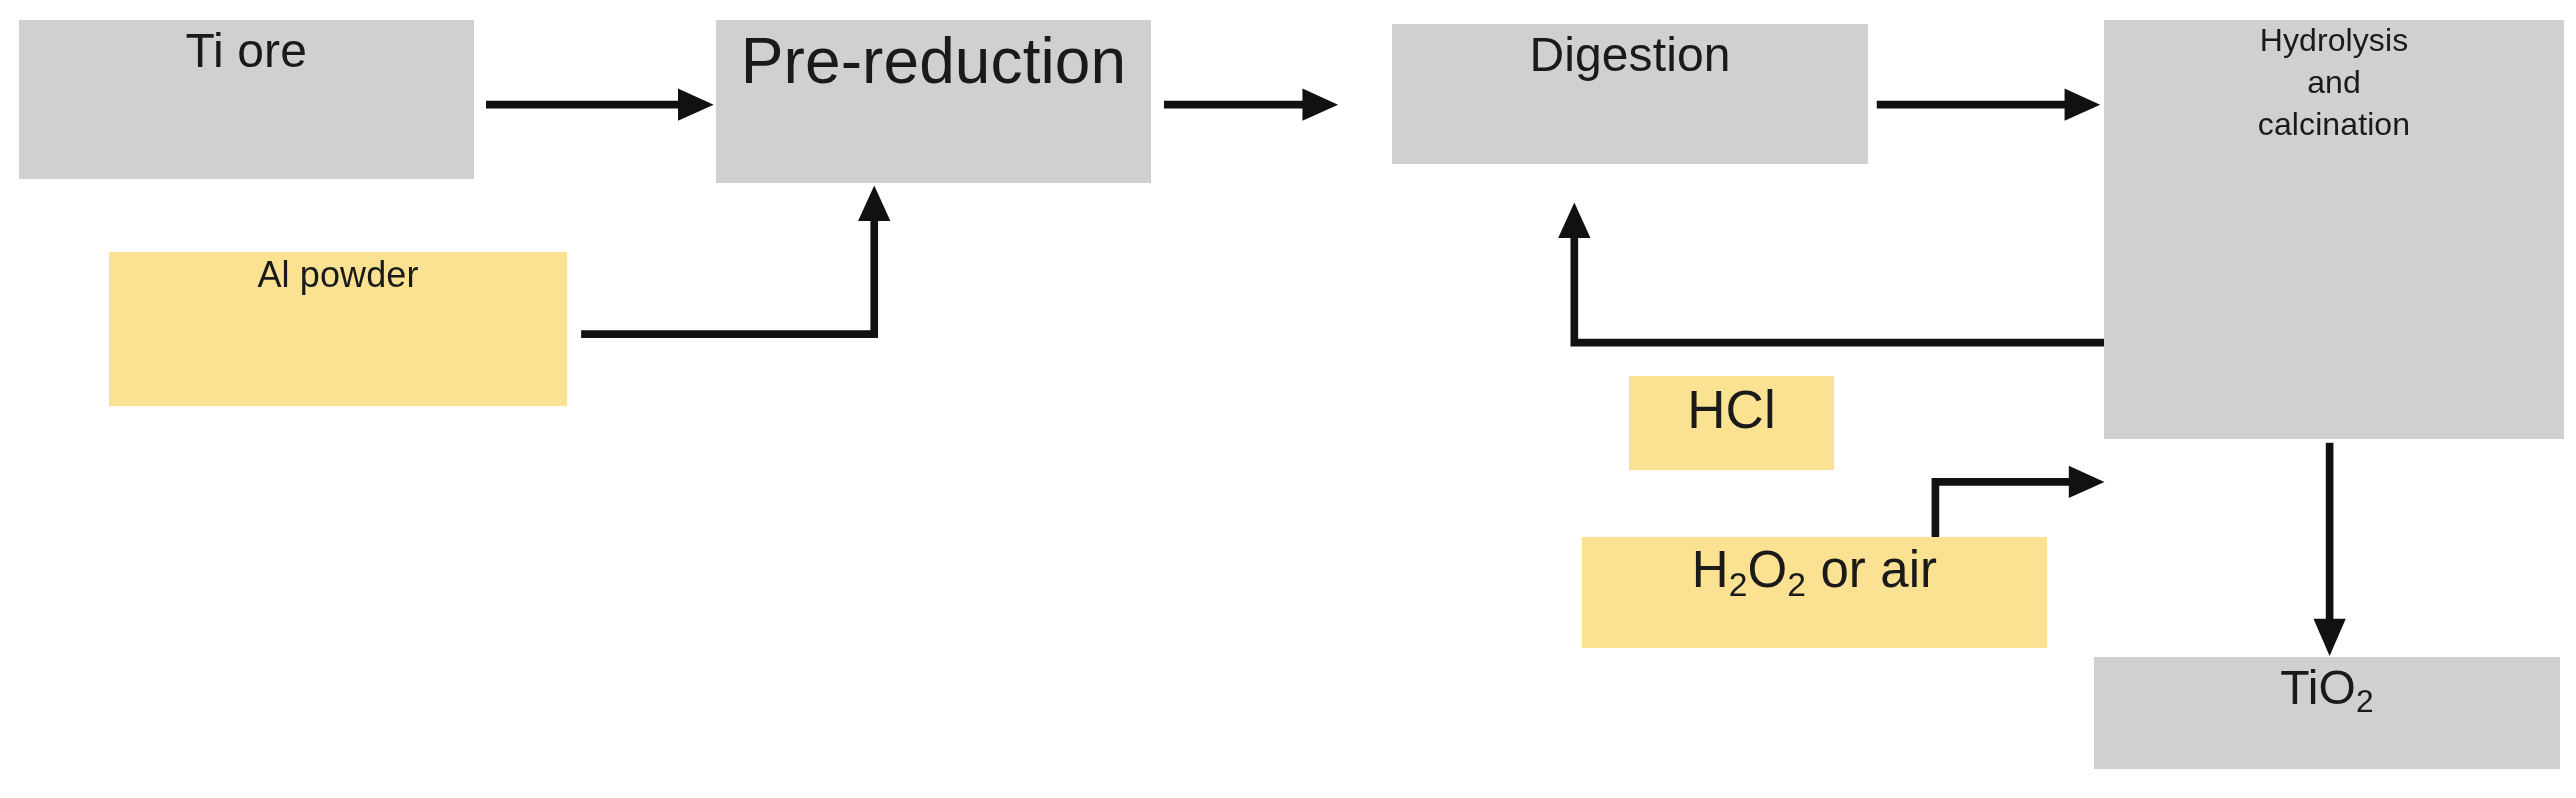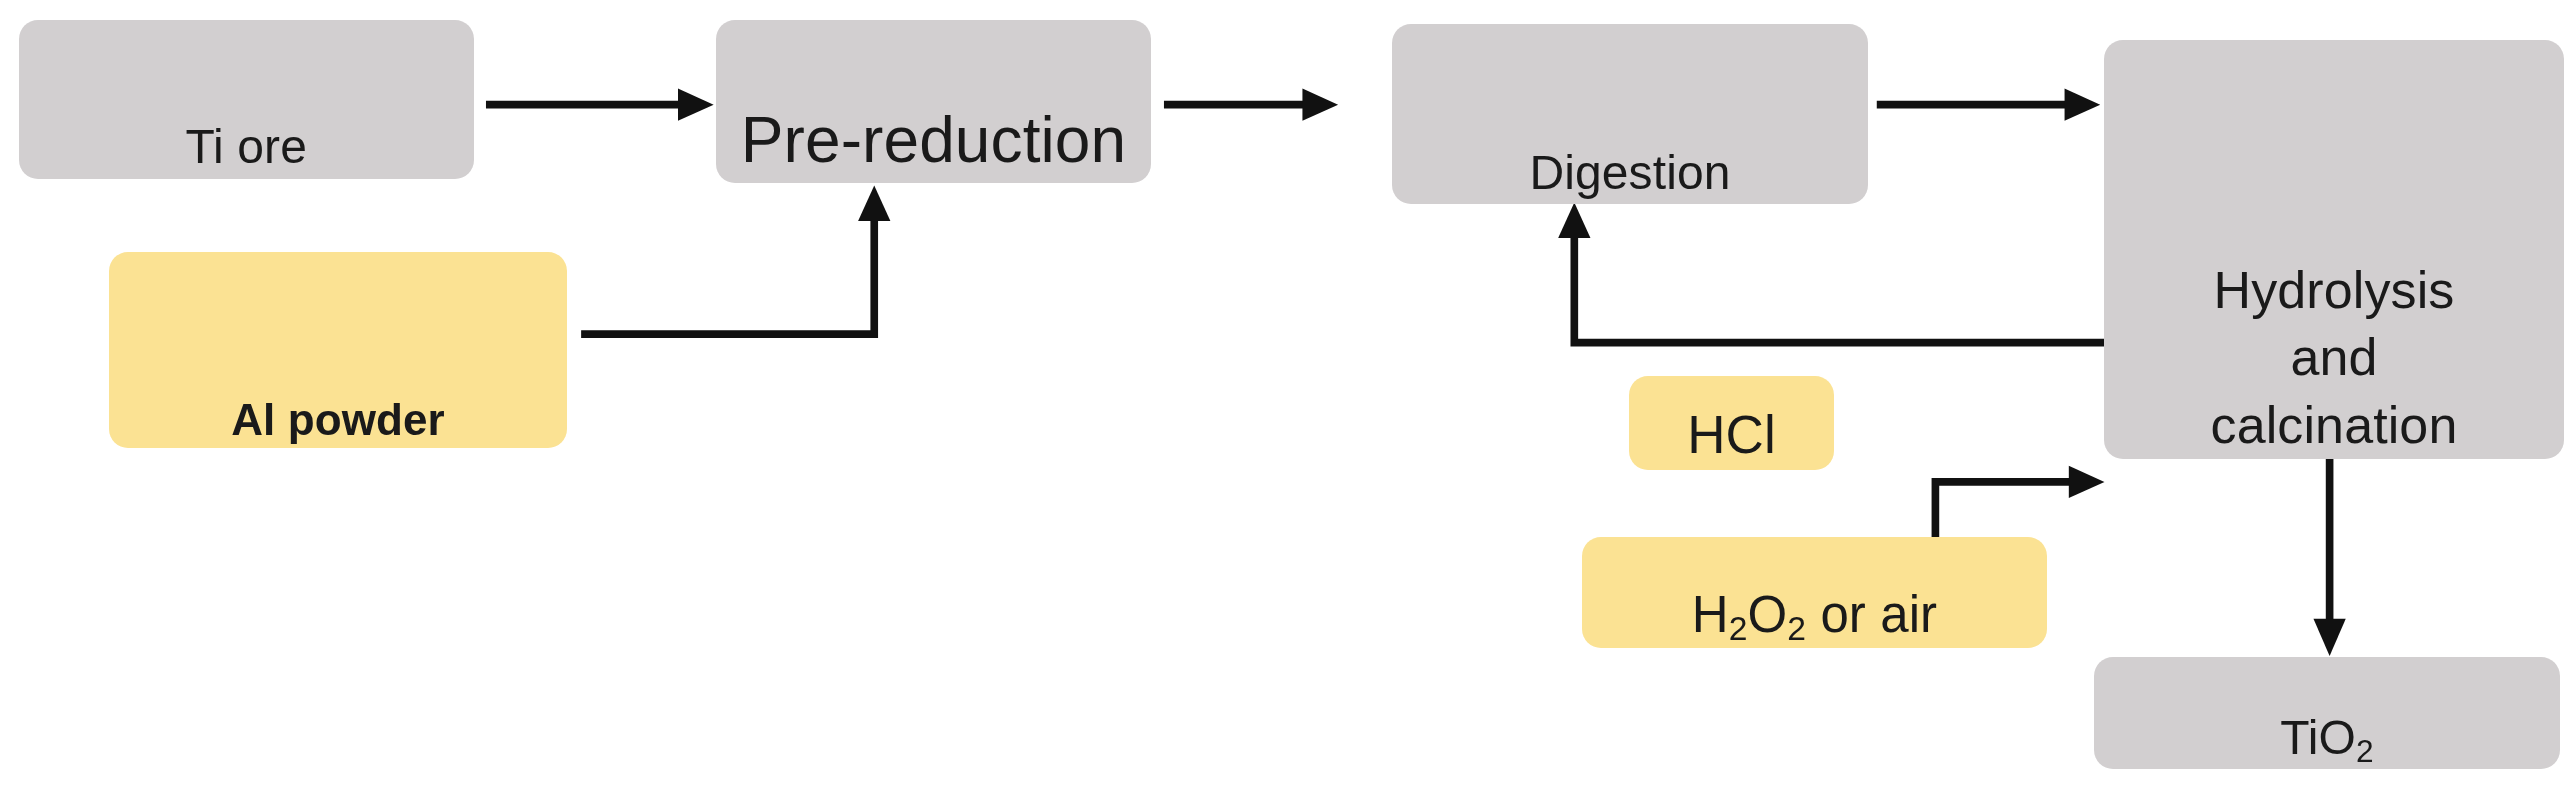--- a/index.html
+++ b/index.html
@@ -25,29 +25,28 @@
     top: 0;
     left: 0;
     width: 2576px;
     height: 799px;
     display: block;
   }
   .node-box {
     position: absolute;
     box-sizing: border-box;
     display: flex;
-    align-items: flex-end;
+    align-items: flex-start;
     justify-content: center;
     text-align: center;
     line-height: 1.30;
     color: #1a1a1a;
     font-weight: 400;
     letter-spacing: 0.1px;
     user-select: none;
-    border-radius: 19px;
   }
   .node-box .node-label {
     display: block;
     width: 100%;
     padding: 0 5.1px;
     box-sizing: border-box;
     white-space: pre-line;
   }
   .node-process {
     background: #d2cfd0;
@@ -107,31 +106,31 @@
   </svg>
 
   <div class="node-box node-process" style="left:18.7px; top:19.5px; width:455px; height:159px; font-size:48px;">
     <span class="node-label">Ti ore</span>
   </div>
 
   <div class="node-box node-process" style="left:716px; top:19.5px; width:435px; height:163px; font-size:64px;">
     <span class="node-label">Pre-reduction</span>
   </div>
 
-  <div class="node-box node-process" style="left:1392px; top:24px; width:476px; height:180px; font-size:48px;">
+  <div class="node-box node-process" style="left:1392px; top:24px; width:476px; height:140px; font-size:48px;">
     <span class="node-label">Digestion</span>
   </div>
 
-  <div class="node-box node-process" style="left:2104px; top:20.4px; width:460px; height:419px; font-size:52px;margin-top:20px;">
+  <div class="node-box node-process" style="left:2104px; top:20.4px; width:460px; height:419px; font-size:32px;">
     <span class="node-label">Hydrolysis
 and
 calcination</span>
   </div>
 
-  <div class="node-box node-reagent" style="left:109px; top:252px; width:458px; height:196px; font-size:44px;font-weight:bold;">
+  <div class="node-box node-reagent" style="left:109px; top:252px; width:458px; height:154px; font-size:36px;">
     <span class="node-label">Al powder</span>
   </div>
 
   <div class="node-box node-reagent" style="left:1629px; top:376px; width:205px; height:94px; font-size:53px;">
     <span class="node-label">HCl</span>
   </div>
 
   <div class="node-box node-reagent" style="left:1582px; top:537px; width:465px; height:111px; font-size:51px;">
     <span class="node-label">H<sub>2</sub>O<sub>2</sub> or air</span>
   </div>

